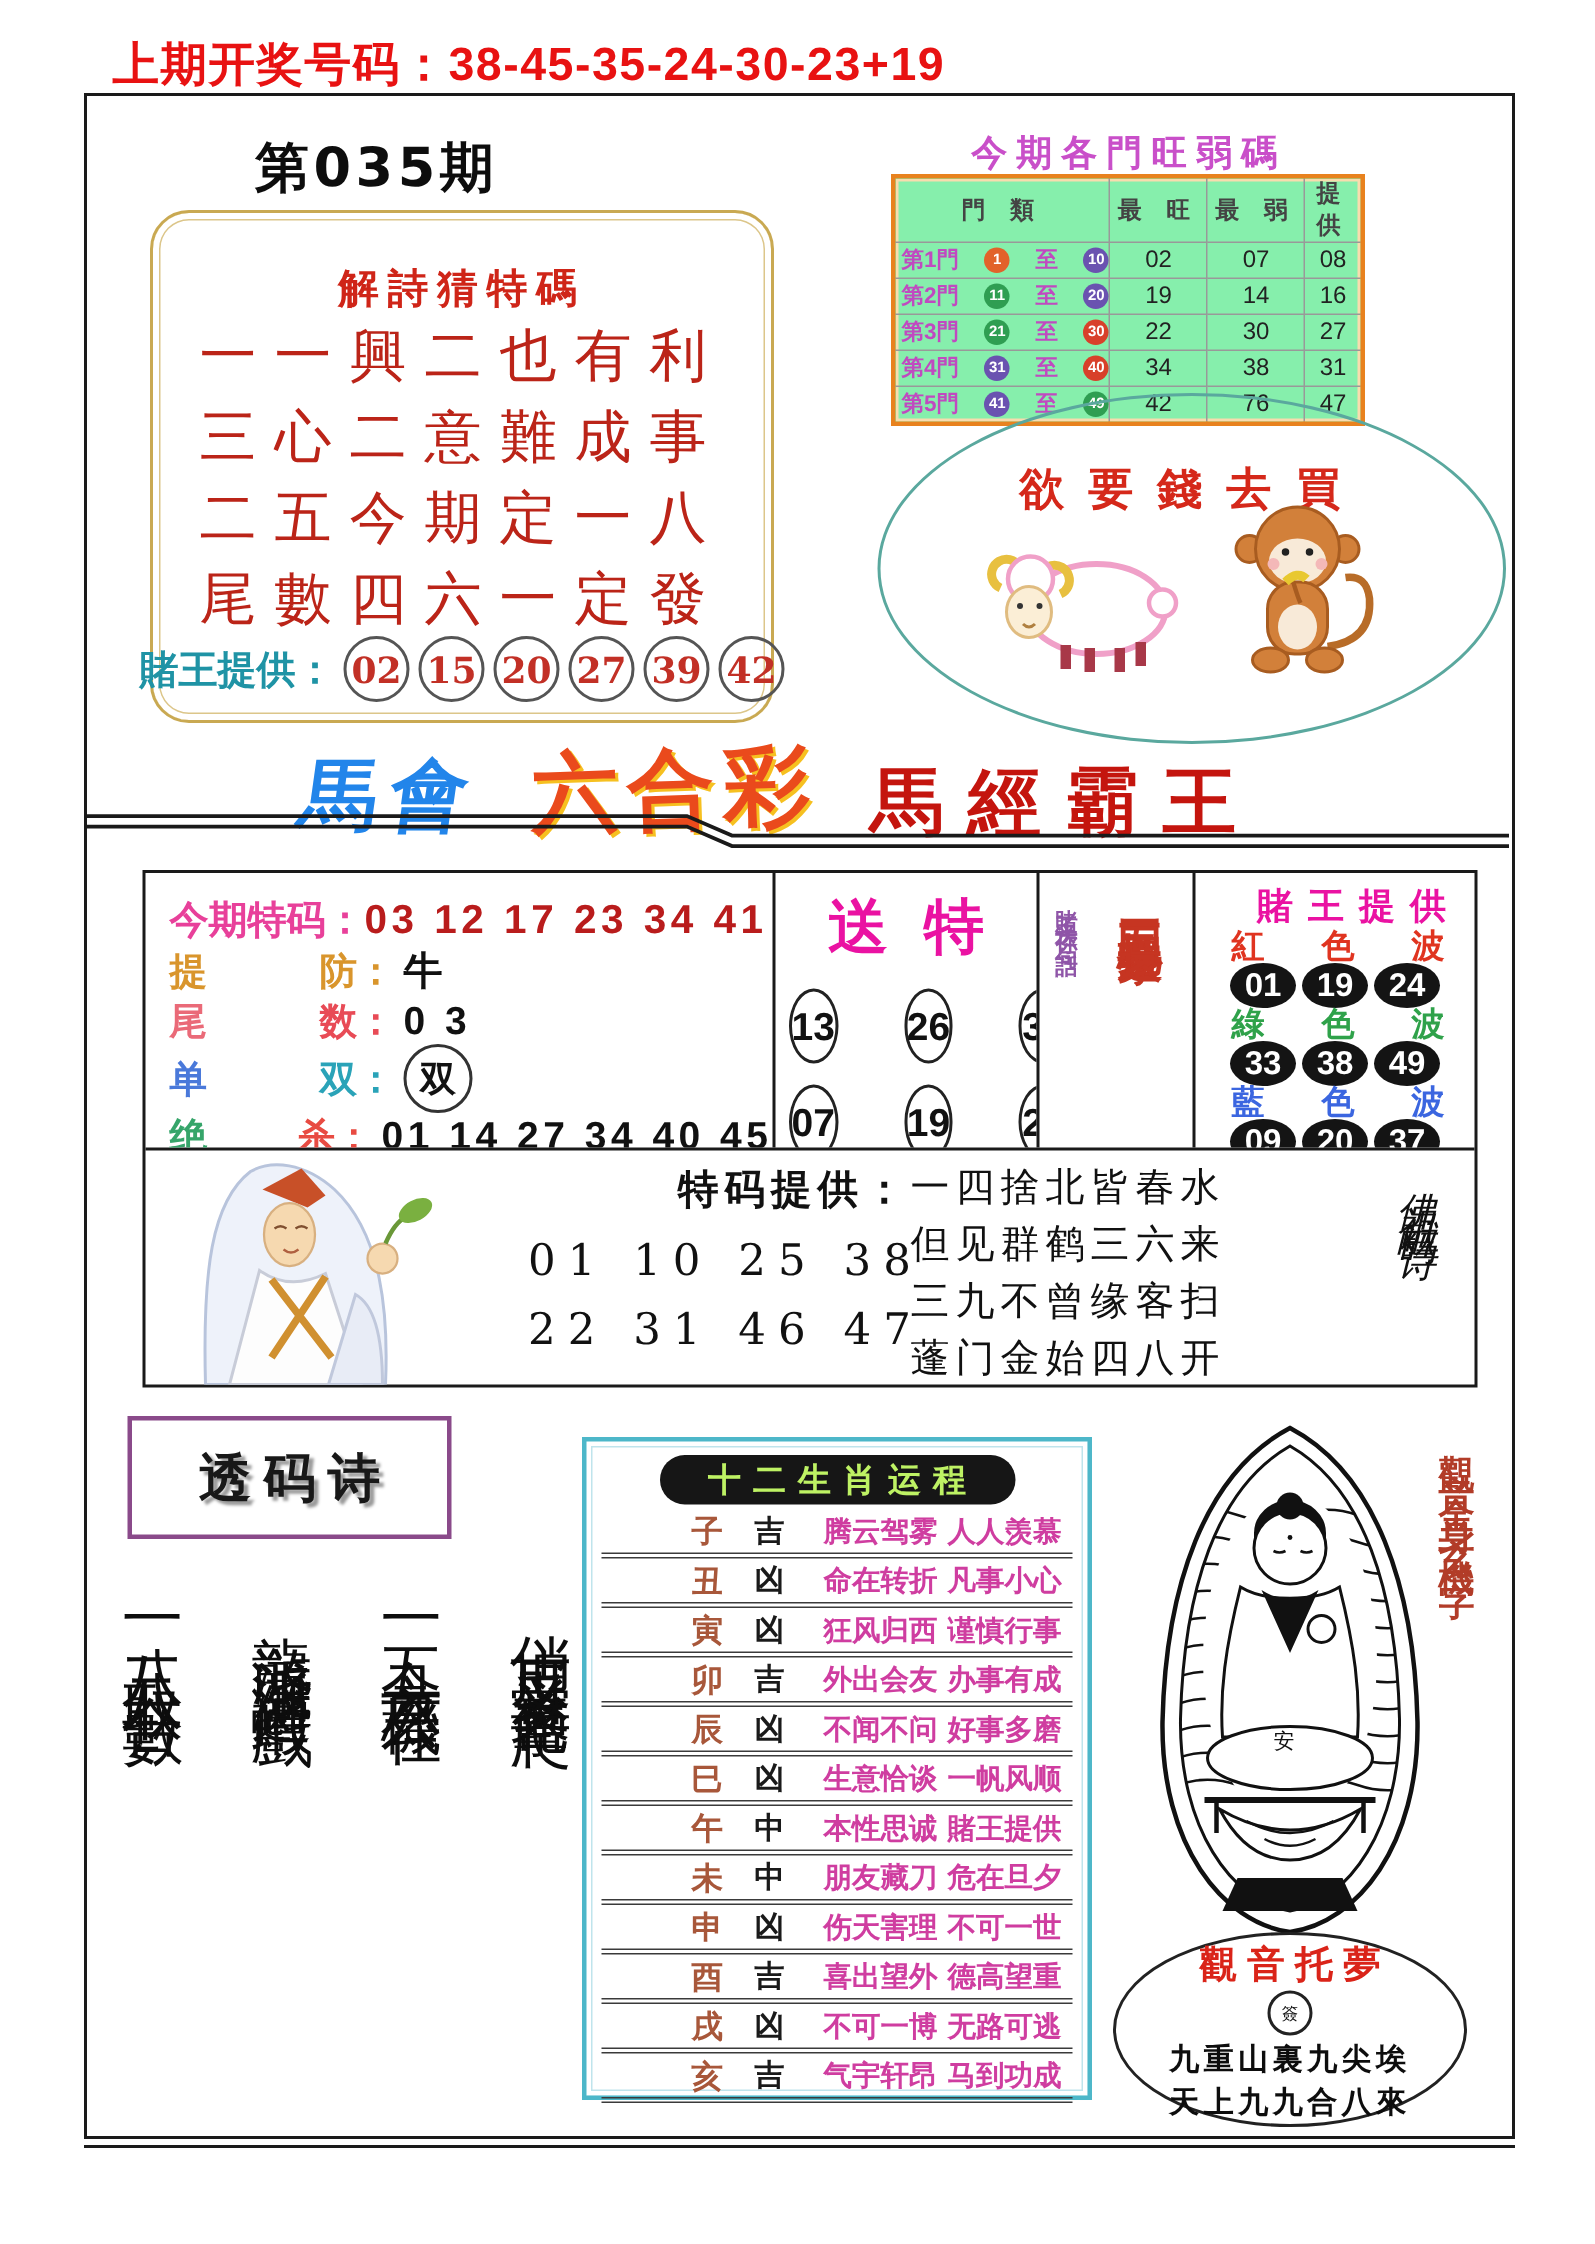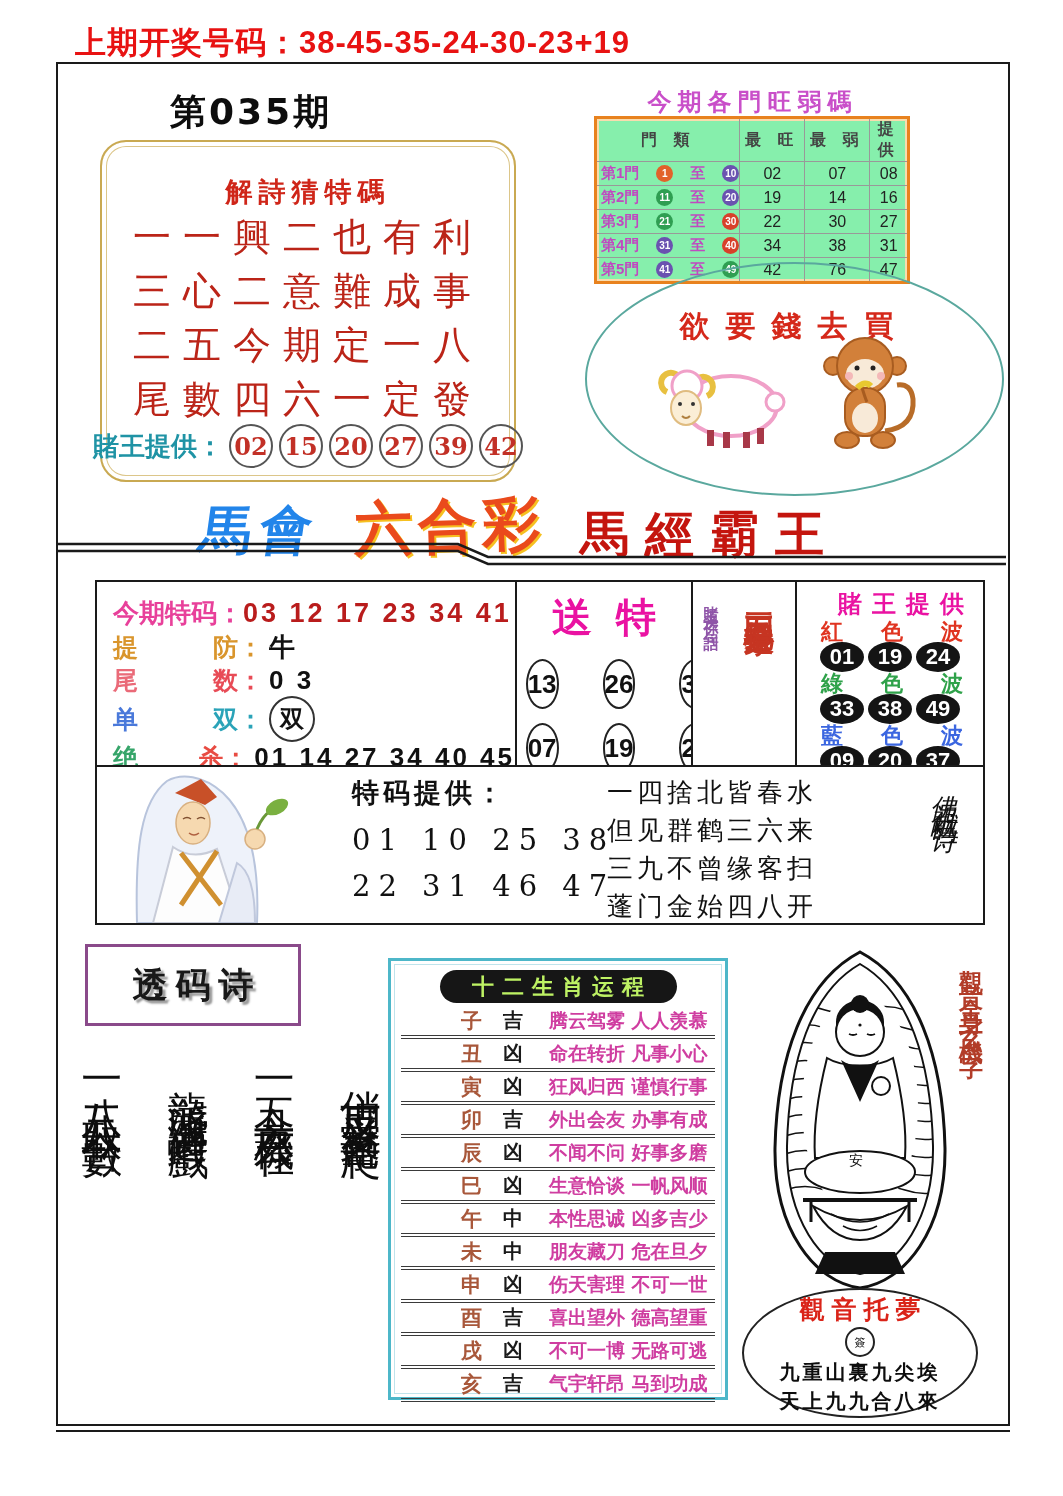--- a/index.html
+++ b/index.html
@@ -90,21 +90,21 @@
   .waves-title{margin-top:6px;text-align:center;color:#ea12a2;font-size:24px;font-weight:bold;letter-spacing:10px;text-indent:10px;margin-left:22px;}
   .wave-label{margin-left:24px;font-size:22px;font-weight:bold;letter-spacing:38px;line-height:22px;white-space:nowrap;
               font-family:"DejaVu Serif",serif;}
   .wave-red{color:#e03420;} .wave-green{color:#2fa24a;} .wave-blue{color:#3b66e0;}
   .badge-row{display:flex;justify-content:center;gap:4px;margin-top:0px;}
   .badge{width:44px;height:30px;border-radius:50%;background:#141414;color:#fff;font-size:22px;font-weight:bold;
          display:flex;align-items:center;justify-content:center;font-family:"Liberation Sans",sans-serif;}
 
   .mb-bottom{height:158px;border-top:2px solid #1a1a1a;display:flex;}
   .guanyin-art{width:255px;flex:0 0 auto;}
-  .tema-block{width:255px;flex:0 0 auto;text-align:left;}
+  .tema-block{width:255px;flex:0 0 auto;text-align:right;}
   .tema-label{margin-top:8px;font-size:27px;font-weight:bold;font-family:"DejaVu Serif",serif;letter-spacing:4px;}
   .tema-line{margin-top:12px;font-size:29px;font-family:"DejaVu Serif",serif;letter-spacing:8px;white-space:nowrap;}
   .fozu-poem{width:298px;flex:0 0 auto;padding-top:6px;}
   .fozu-line{font-size:26px;font-family:"DejaVu Serif",serif;line-height:38px;letter-spacing:4px;white-space:nowrap;}
   .fozu-vertical{writing-mode:vertical-rl;font-size:26px;font-style:italic;font-family:"DejaVu Serif",serif;
                  letter-spacing:8px;margin:8px auto 0;height:145px;}
 
   
   .touma-box{position:absolute;left:85px;top:944px;width:210px;height:76px;border:3px solid #8a4a8a;
              box-shadow:inset 0 0 0 2px #fff;display:flex;align-items:center;justify-content:center;}
@@ -437,21 +437,21 @@
         <span class="z-text">不闻不问 好事多磨</span>
       </div>
     <div class="zodiac-row">
         <span class="z-sign">巳</span>
         <span class="z-luck">凶</span>
         <span class="z-text">生意恰谈 一帆风顺</span>
       </div>
     <div class="zodiac-row">
         <span class="z-sign">午</span>
         <span class="z-luck">中</span>
-        <span class="z-text">本性思诚 凶多吉少</span>
+        <span class="z-text">本性思诚 賭王提供</span>
       </div>
     <div class="zodiac-row">
         <span class="z-sign">未</span>
         <span class="z-luck">中</span>
         <span class="z-text">朋友藏刀 危在旦夕</span>
       </div>
     <div class="zodiac-row">
         <span class="z-sign">申</span>
         <span class="z-luck">凶</span>
         <span class="z-text">伤天害理 不可一世</span>

